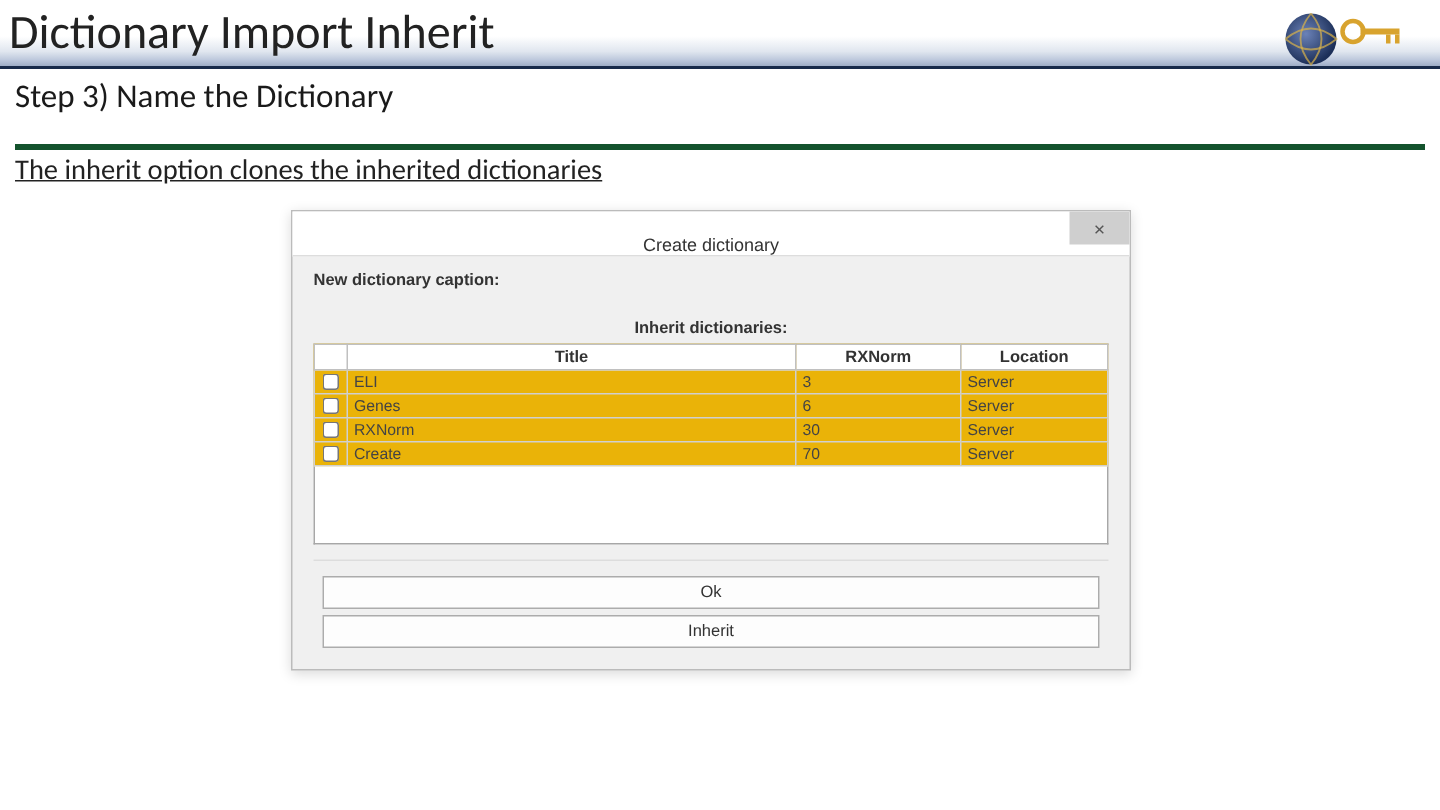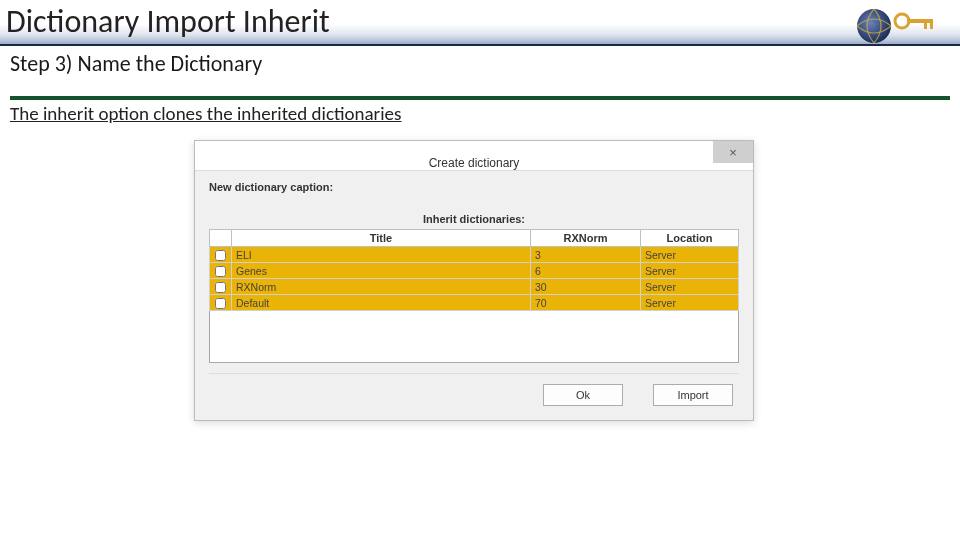--- a/index.html
+++ b/index.html
@@ -180,25 +180,26 @@
   .loc-cell { width: 98px; }
   .empty-rows {
     height: 52px;
     border: 1px solid #a7a7a7;
     border-top: none;
     background: #fff;
   }
   .btn-row {
     display: flex;
     justify-content: flex-end;
-    gap: 30px;
+    gap: 4px;
     padding: 10px 6px 4px 6px;
     border-top: 1px solid #ddd;
     margin-top: 10px;
     background: #f0f0f0;
+    flex-direction: column;
   }
   .btn {
     min-width: 80px;
     height: 22px;
     background: #fdfdfd;
     border: 1px solid #acacac;
     font-size: 11px;
     color: #333;
     cursor: pointer;
   }
@@ -272,26 +273,26 @@
           <td>Server</td>
         </tr>
         <tr>
           <td class="chk-cell"><input type="checkbox" class="chk" style=""></td>
           <td>RXNorm</td>
           <td>30</td>
           <td>Server</td>
         </tr>
         <tr>
           <td class="chk-cell"><input type="checkbox" class="chk" style=""></td>
-          <td>Default</td>
+          <td>Create</td>
           <td>70</td>
           <td>Server</td>
         </tr>
       </tbody>
     </table>
     <div class="empty-rows"></div>
 
     <div class="btn-row">
       <button class="btn">Ok</button>
-      <button class="btn">Import</button>
+      <button class="btn">Inherit</button>
     </div>
   </div>
 </div>
 
 </body></html>

